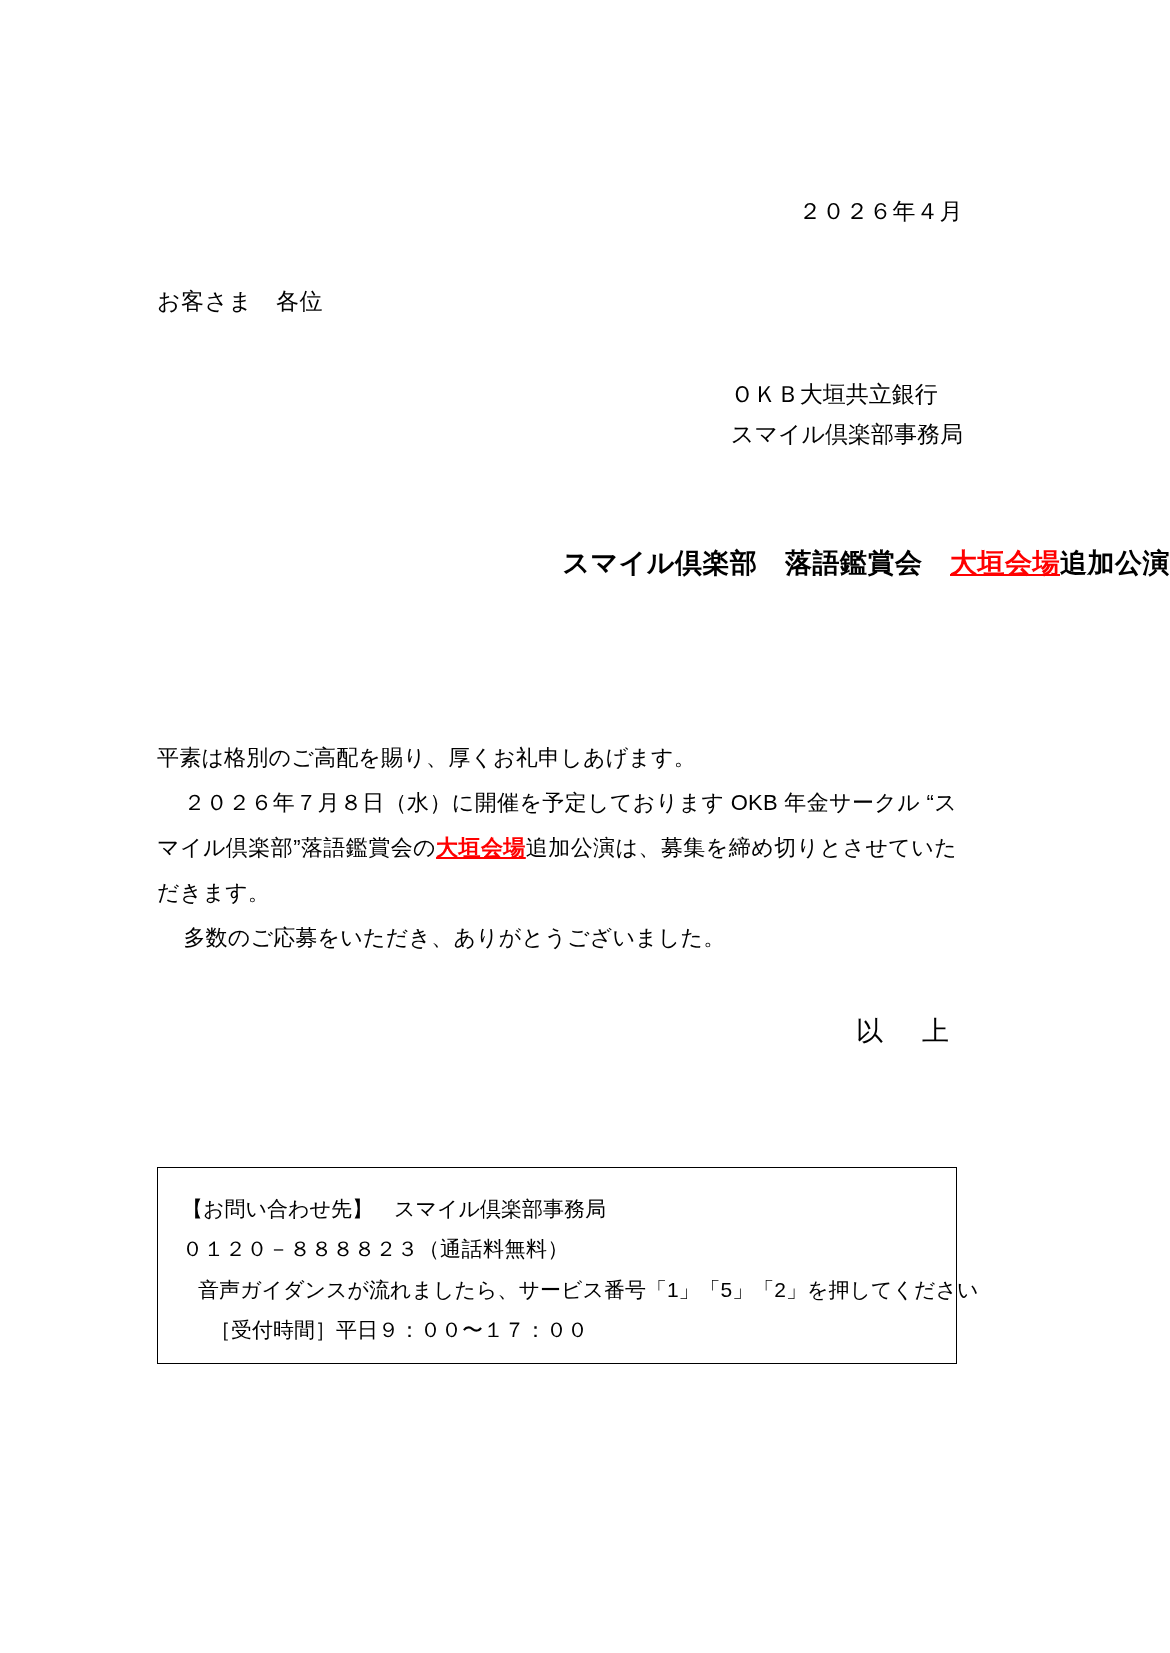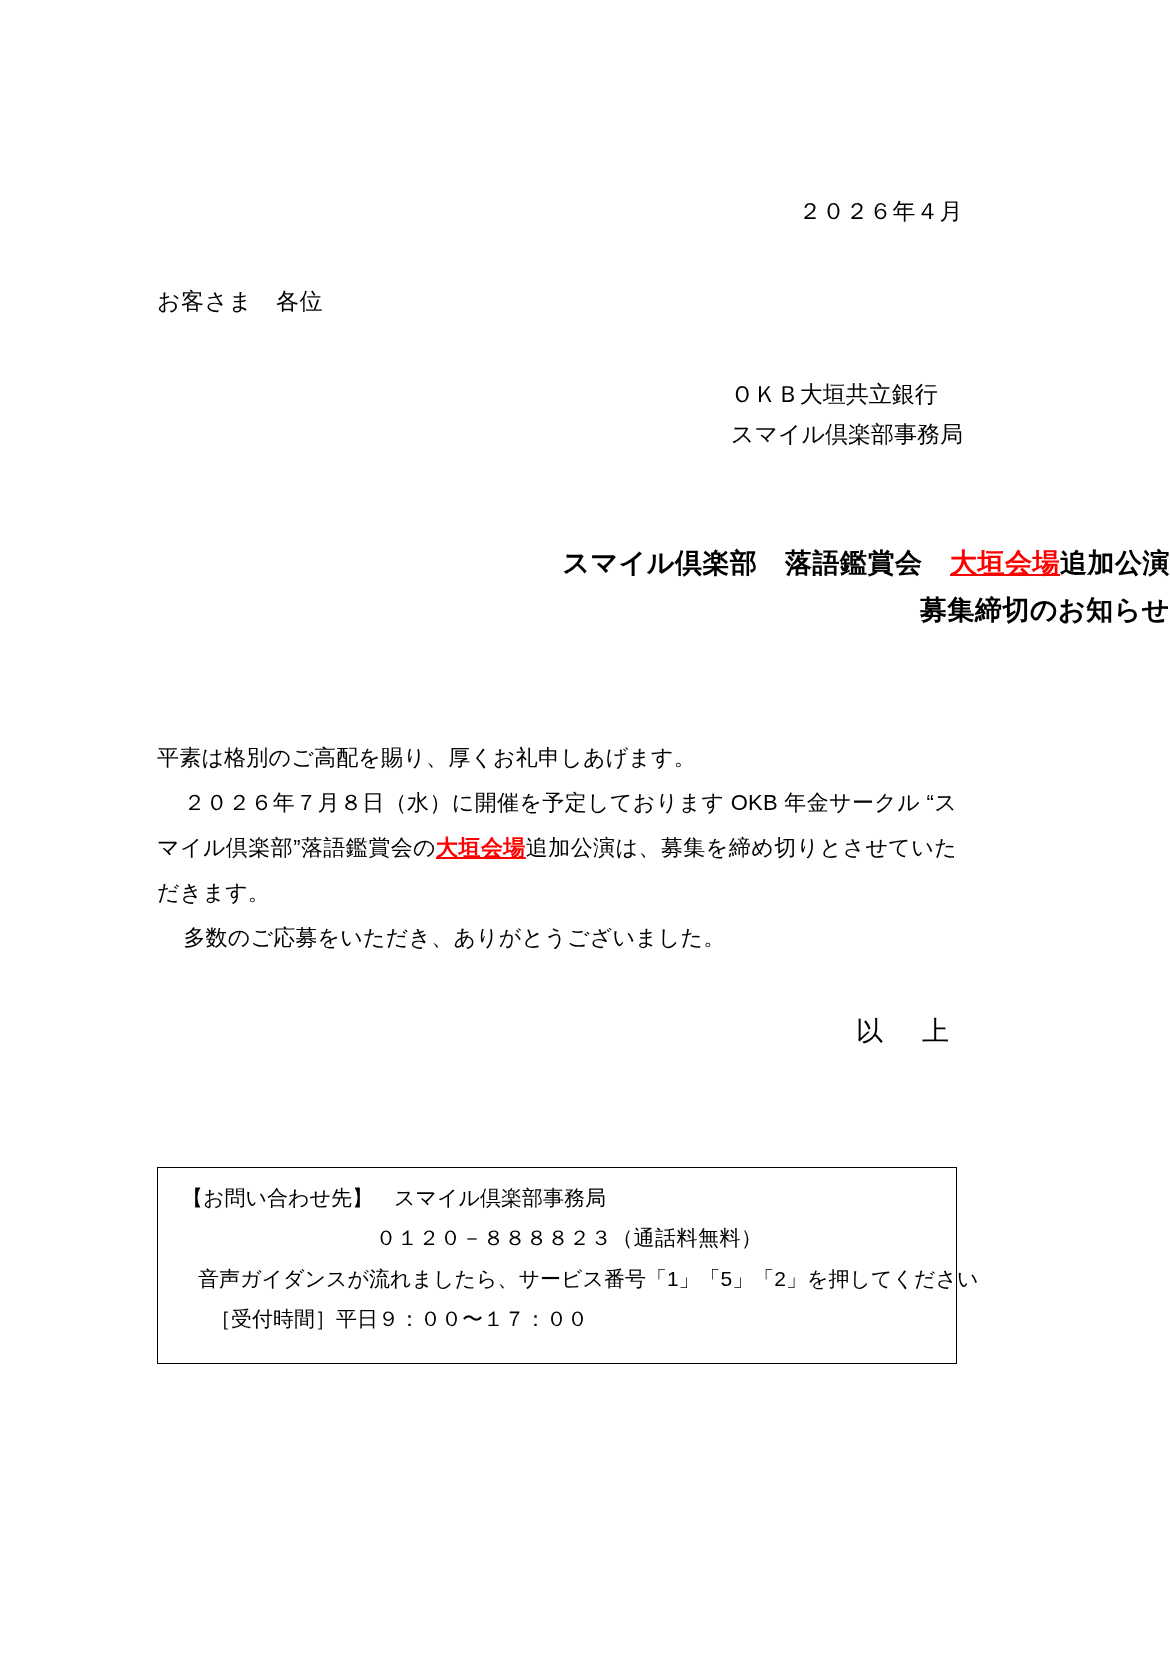--- a/index.html
+++ b/index.html
@@ -98,30 +98,29 @@
     white-space: nowrap;
   }
   .contact-box {
     position: absolute;
     top: 1167px;
     left: 157px;
     width: 800px;
     height: 197px;
     border: 1.5px solid #000000;
     box-sizing: border-box;
-    padding: 10px 0 0 24px;
+    padding: 21px 0 0 24px;
     font-size: 21px;
     line-height: 1.92;
   }
   .contact-box div {
     white-space: nowrap;
   }
   .contact-box .l2 {
     letter-spacing: 0.5px;
-    text-align: center;
   }
   .contact-box .l3 {
     padding-left: 16px;
   }
   .contact-box .l4 {
     padding-left: 28px;
   }
 </style>
 </head>
 <body>
@@ -132,21 +131,20 @@
 
   <div class="addressee">お客さま　各位</div>
 
   <div class="sender">
     <div>ＯＫＢ大垣共立銀行</div>
     <div>スマイル倶楽部事務局</div>
   </div>
 
   <div class="title-block">
     <div><span>スマイル倶楽部　落語鑑賞会　</span><span class="red">大垣会場</span><span>追加公演</span></div>
-    <div>募集締切のお知らせ</div>
   </div>
 
   <div class="body-block">
     <p>平素は格別のご高配を賜り、厚くお礼申しあげます。</p>
     <p class="indent justify"><span>２０２６年７月８日（水）に開催を予定しております OKB 年金サークル “スマイル倶楽部”落語鑑賞会の</span><span class="red-u">大垣会場</span><span>追加公演は、募集を締め切りとさせていただきます。</span></p>
     <p class="indent">多数のご応募をいただき、ありがとうございました。</p>
   </div>
 
   <div class="closing">以　上</div>
 

